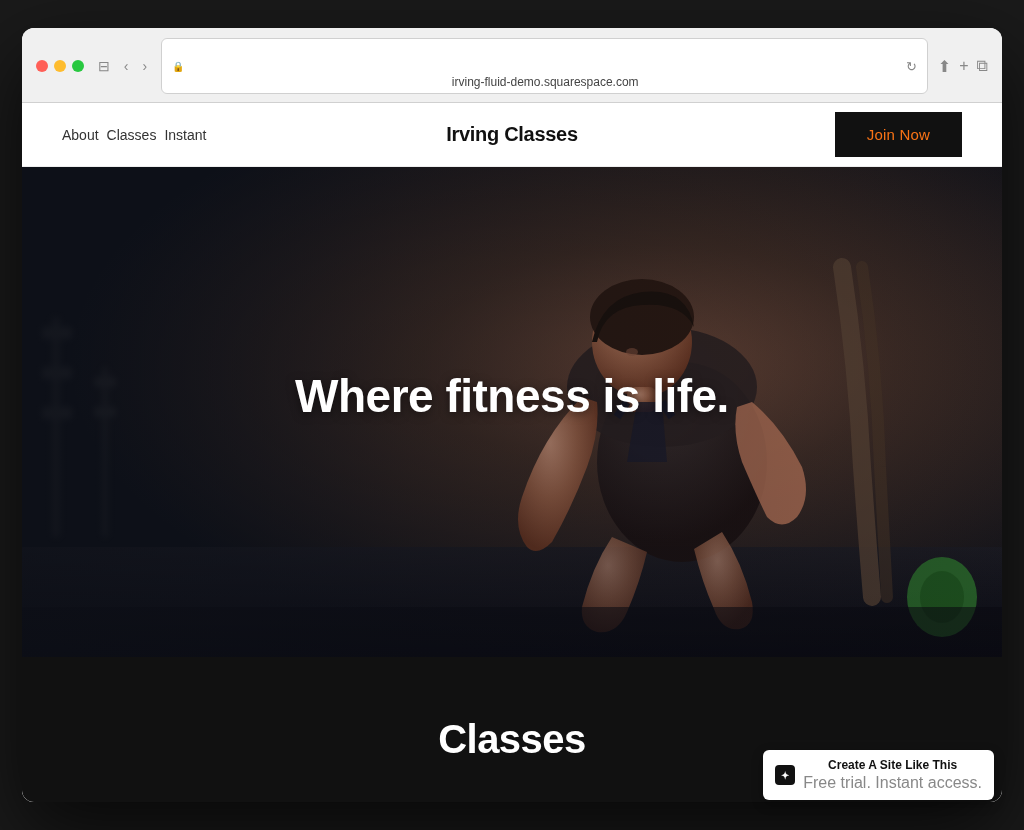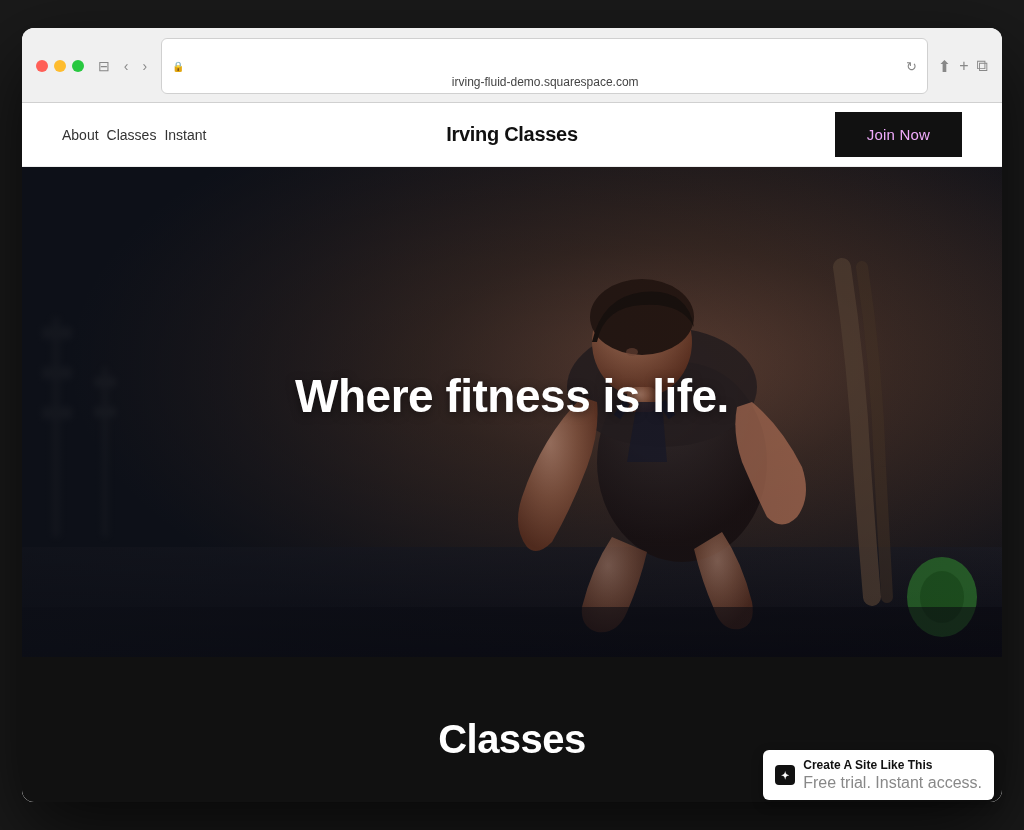--- a/index.html
+++ b/index.html
@@ -135,21 +135,21 @@
     }
 
     .nav-cta {
       flex: 1;
       display: flex;
       justify-content: flex-end;
     }
 
     .join-btn {
       background: #111;
-      color: #f0abfc;
+      color: #f97316;
       border: none;
       padding: 14px 32px;
       font-size: 15px;
       font-weight: 500;
       cursor: pointer;
       letter-spacing: 0.2px;
     }
 
     
     .hero {
@@ -240,20 +240,21 @@
     .ss-badge-text {
       display: flex;
       flex-direction: column;
     }
 
     .ss-badge-main {
       font-size: 12px;
       font-weight: 600;
       color: #111;
       line-height: 1.2;
+      text-align: center;
     }
 
     .ss-badge-sub {
       font-size: 16px;
       color: #888;
       line-height: 1.2;
     }
 
     
     .hero-svg {

